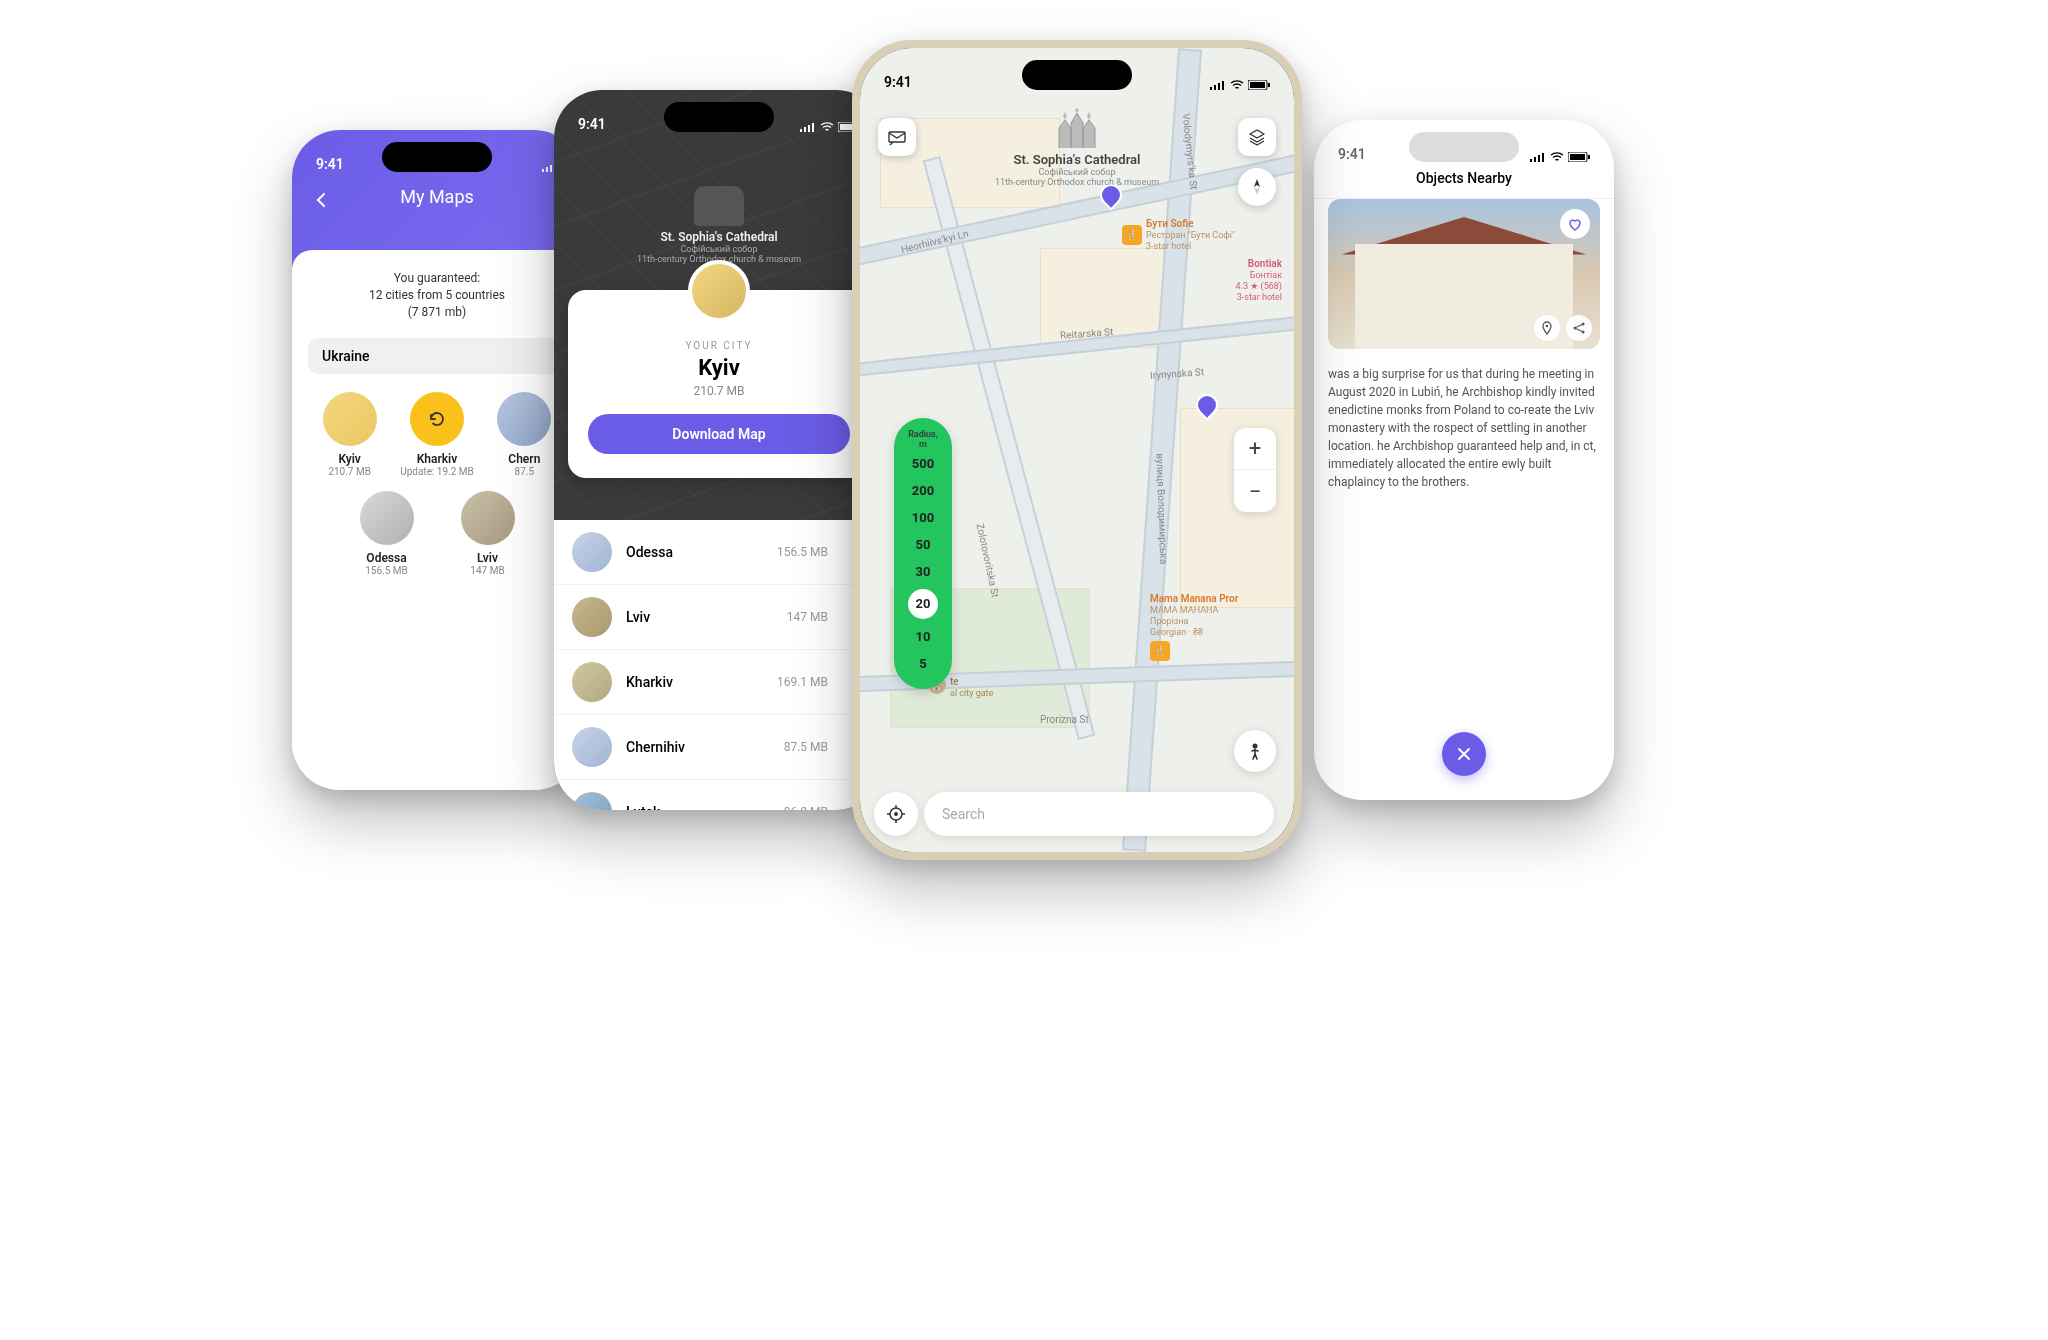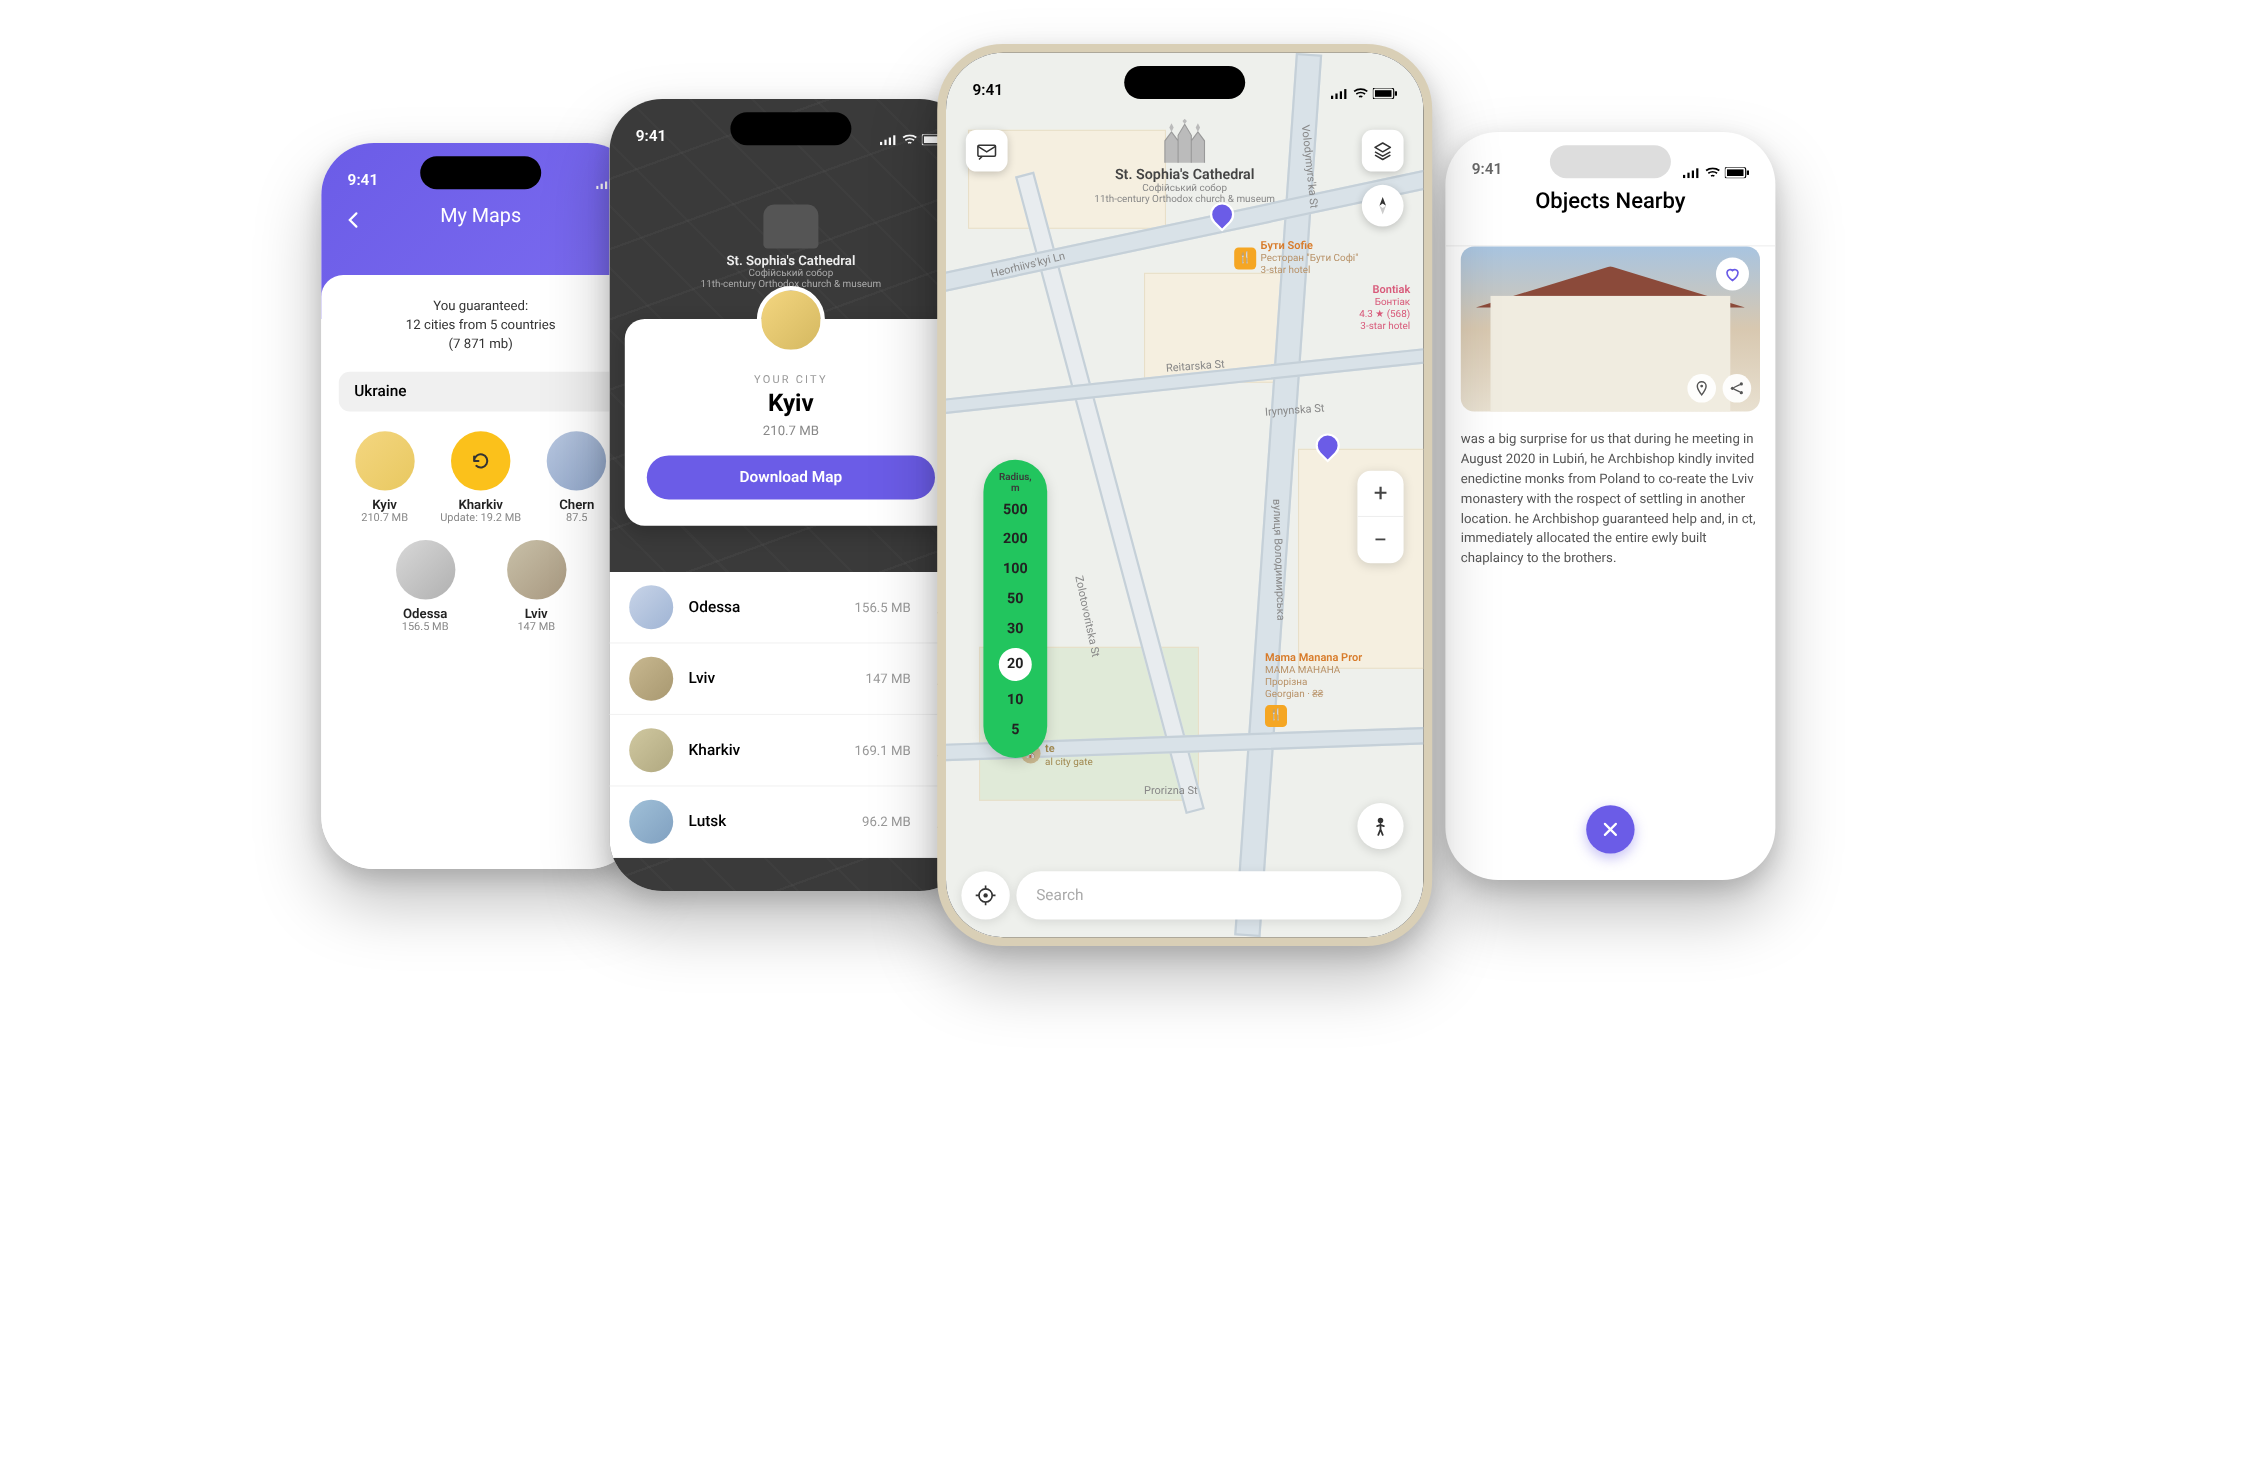--- a/index.html
+++ b/index.html
@@ -432,23 +432,23 @@
 
   
   .phone4 {
     left: 1032px;
     top: 80px;
     width: 300px;
     height: 680px;
     z-index: 1;
   }
   .p4-header {
-    padding: 50px 0 29px;
+    padding: 50px 0 12px;
     text-align: center;
-    font-size: 20px;
+    font-size: 14px;
     font-weight: 500;
     border-bottom: 1px solid #eee;
   }
   .p4-title {
     font-size: 20px;
     font-weight: 700;
     color:#222;
     padding: 14px 14px 8px;
     line-height: 1.2;
   }
@@ -637,20 +637,28 @@
         <div class="p2-item-name">Lviv</div>
         <div class="p2-item-size">147 MB</div>
         <svg class="p2-dl-icon" viewBox="0 0 16 16">
             <path d="M8 2v8m0 0l-3-3m3 3l3-3M3 13h10" stroke="currentColor" stroke-width="1.5" fill="none" stroke-linecap="round"></path>
           </svg>
       </div>
       <div class="p2-item">
         <div class="p2-item-img" style="background:linear-gradient(135deg,#d0c8a0,#b0a880);"></div>
         <div class="p2-item-name">Kharkiv</div>
         <div class="p2-item-size">169.1 MB</div>
+        <svg class="p2-dl-icon" viewBox="0 0 16 16">
+            <path d="M8 2v8m0 0l-3-3m3 3l3-3M3 13h10" stroke="currentColor" stroke-width="1.5" fill="none" stroke-linecap="round"></path>
+          </svg>
+      </div>
+      <div class="p2-item">
+        <div class="p2-item-img"></div>
+        <div class="p2-item-name">Chernihiv</div>
+        <div class="p2-item-size">87.5 MB</div>
         <svg class="p2-dl-icon" viewBox="0 0 16 16">
             <path d="M8 2v8m0 0l-3-3m3 3l3-3M3 13h10" stroke="currentColor" stroke-width="1.5" fill="none" stroke-linecap="round"></path>
           </svg>
       </div>
       <div class="p2-item">
         <div class="p2-item-img" style="background:linear-gradient(135deg,#a0c0d8,#80a0c0);"></div>
         <div class="p2-item-name">Lutsk</div>
         <div class="p2-item-size">96.2 MB</div>
         <svg class="p2-dl-icon" viewBox="0 0 16 16">
             <path d="M8 2v8m0 0l-3-3m3 3l3-3M3 13h10" stroke="currentColor" stroke-width="1.5" fill="none" stroke-linecap="round"></path>

